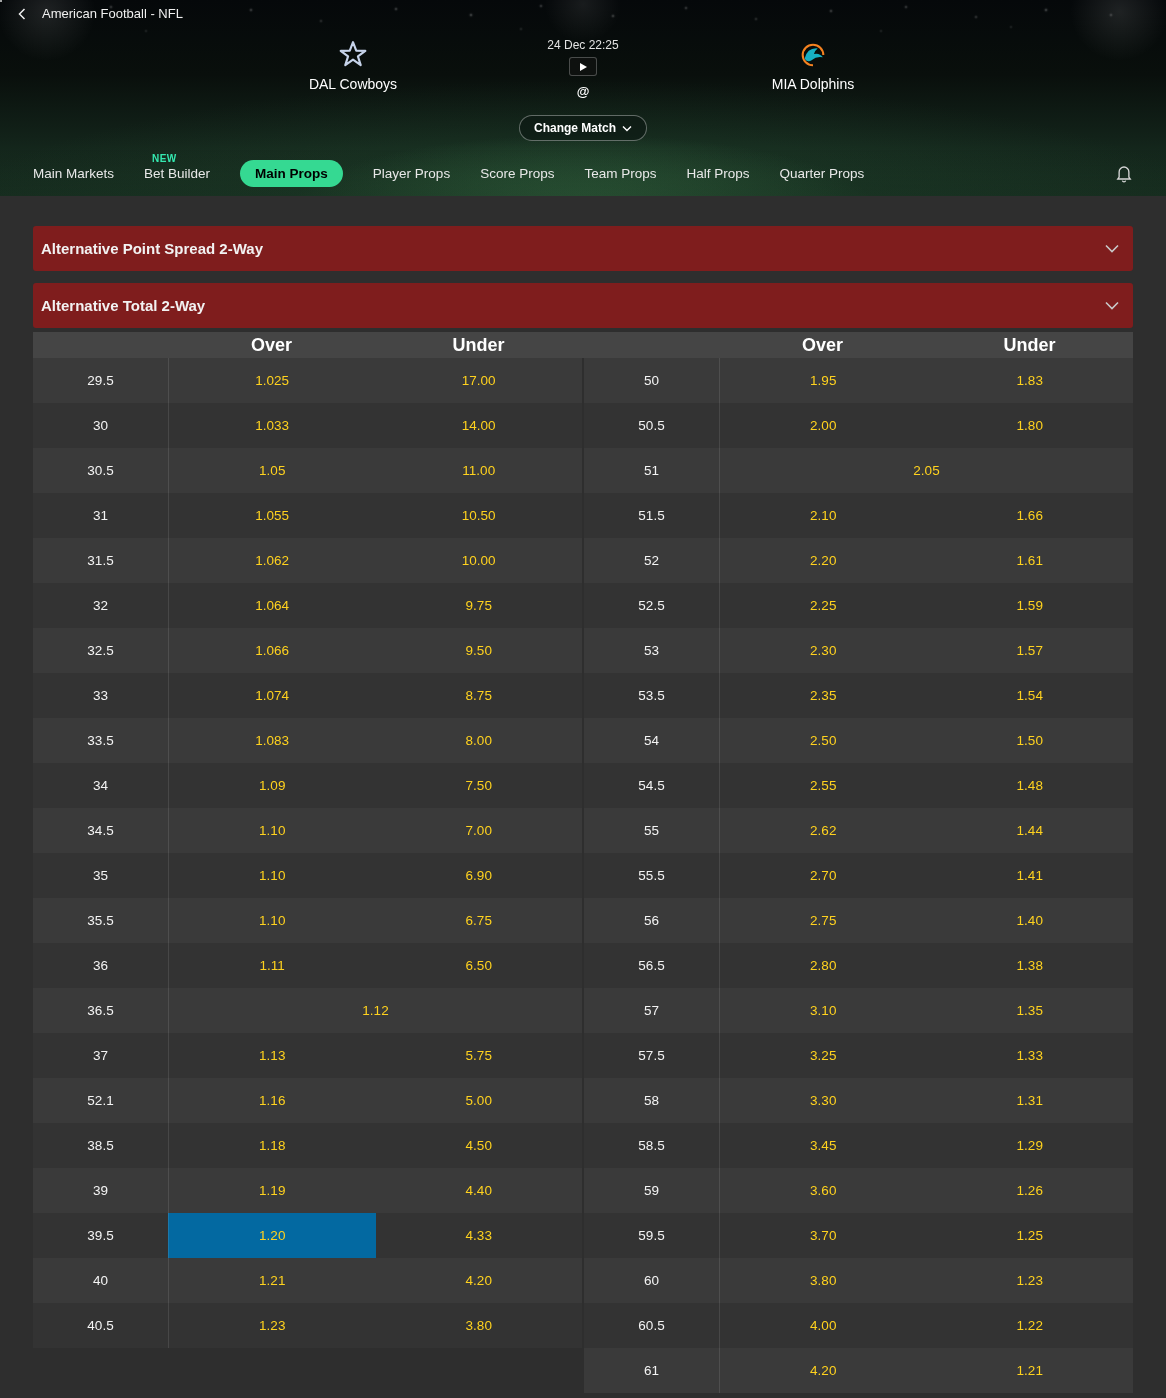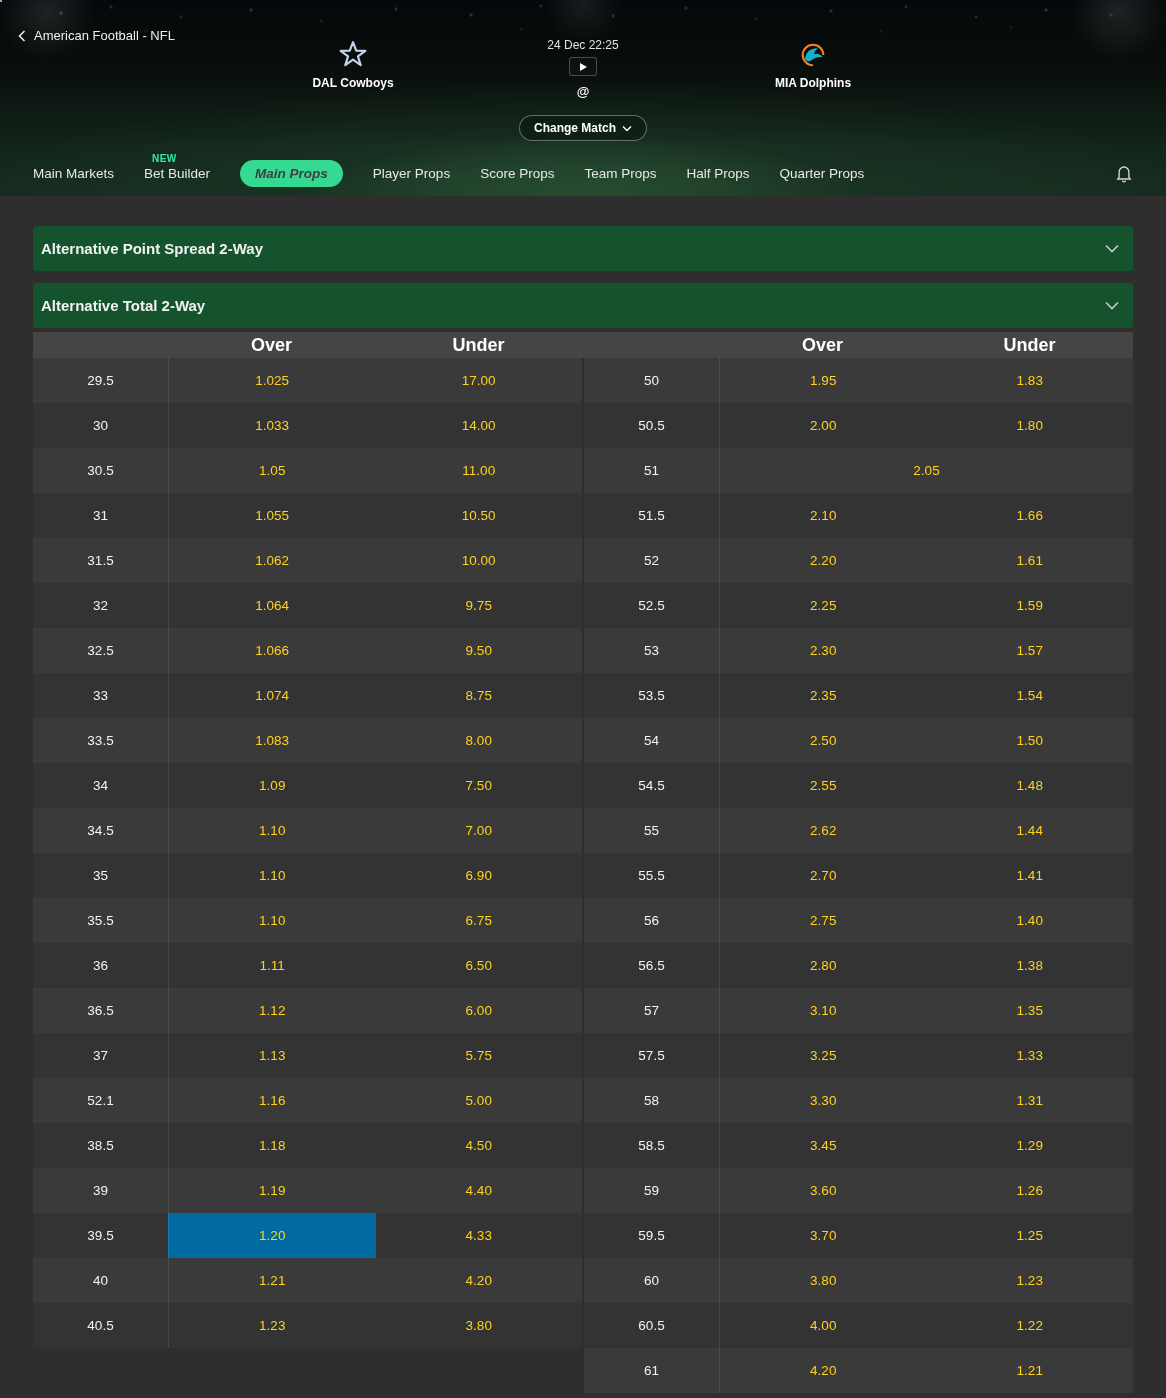--- a/index.html
+++ b/index.html
@@ -22,53 +22,53 @@
     box-shadow: 60px 12px 2px rgba(255,255,255,.5), 110px 6px 2px rgba(255,255,255,.4),
       180px 16px 2px rgba(255,255,255,.35), 250px 9px 2px rgba(255,255,255,.45),
       320px 20px 2px rgba(255,255,255,.3), 395px 8px 2px rgba(255,255,255,.45),
       470px 14px 2px rgba(255,255,255,.5), 540px 5px 2px rgba(255,255,255,.4),
       612px 15px 2px rgba(255,255,255,.45), 685px 7px 2px rgba(255,255,255,.4),
       755px 18px 2px rgba(255,255,255,.3), 830px 10px 2px rgba(255,255,255,.45),
       905px 6px 2px rgba(255,255,255,.4), 975px 16px 2px rgba(255,255,255,.35),
       1045px 9px 2px rgba(255,255,255,.5), 1110px 14px 2px rgba(255,255,255,.4),
       145px 30px 2px rgba(255,255,255,.2), 520px 28px 2px rgba(255,255,255,.22),
       880px 30px 2px rgba(255,255,255,.2), 1010px 26px 2px rgba(255,255,255,.2);}
-  .breadcrumb{position:absolute;top:28px;left:18px;display:flex;align-items:center;gap:8px;
+  .breadcrumb{position:absolute;top:6px;left:18px;display:flex;align-items:center;gap:16px;
     color:#f0f0f0;font-size:13px;cursor:pointer;}
   .breadcrumb svg{display:block;}
   .match-info{position:absolute;top:40px;left:0;right:0;display:flex;justify-content:center;
     align-items:flex-start;gap:0;}
   .team{width:300px;display:flex;flex-direction:column;align-items:center;gap:6px;}
   .team .logo{height:30px;display:flex;align-items:flex-end;justify-content:center;}
-  .team-name{color:#ffffff;font-weight:bold;font-size:12px;}
+  .team-name{color:#ffffff;font-weight:normal;font-size:14px;}
   .center-col{width:160px;display:flex;flex-direction:column;align-items:center;gap:5px;margin-top:-2px;}
   .datetime{color:#e3e3e3;font-size:12px;}
   .play-btn{width:26px;height:17px;border-radius:3px;background:rgba(15,18,16,.85);
     border:1px solid rgba(255,255,255,.25);display:flex;align-items:center;justify-content:center;cursor:pointer;}
   .play-tri{width:0;height:0;border-left:7px solid #fff;border-top:4px solid transparent;border-bottom:4px solid transparent;}
   .at-symbol{color:#ffffff;font-size:13px;font-weight:bold;margin-top:3px;}
   .change-match{position:absolute;top:115px;left:50%;transform:translateX(-50%);
     display:flex;align-items:center;gap:6px;padding:5px 14px;border-radius:13px;
     background:rgba(12,24,18,.6);border:1px solid rgba(255,255,255,.35);
     color:#ffffff;font-size:12px;font-weight:bold;cursor:pointer;}
 
   
   .navbar{position:absolute;left:0;right:0;bottom:0;height:46px;display:flex;align-items:center;
     padding:0 33px;background:linear-gradient(180deg,rgba(10,18,13,.05),rgba(10,18,13,.30));}
   .nav-tabs{display:flex;align-items:center;gap:30px;}
   .nav-item{position:relative;color:#e8e8e8;font-size:13.5px;cursor:pointer;white-space:nowrap;}
-  .nav-item.active{background:#35d992;color:#404040;font-weight:bold;
-    padding:6px 15px;border-radius:15px;font-style:italic;}
+  .nav-item.active{background:#35d992;color:#000000;font-weight:bold;
+    padding:6px 15px;border-radius:15px;}
   .nav-badge{position:absolute;top:-13px;left:0;font-size:10px;font-weight:bold;
     color:#35e8b0;letter-spacing:.4px;margin-left:8px;}
   .bell{margin-left:auto;cursor:pointer;display:flex;align-items:center;}
 
   
   .content{padding:30px 33px 0 33px;}
-  .section-header{height:45px;background:#14532d;border-radius:3px;display:flex;
+  .section-header{height:45px;background:#7f1d1d;border-radius:3px;display:flex;
     align-items:center;justify-content:space-between;padding:0 14px 0 8px;cursor:pointer;}
   .section-title{color:#f2f2f2;font-weight:bold;font-size:15px;}
   .section-gap{height:12px;}
   .chev{display:flex;align-items:center;}
 
   
   .table-wrap{margin-top:4px;}
   .thead{display:flex;gap:2px;background:#454545;height:26px;}
   .hgroup{display:flex;flex:1 1 0;}
   .hcell{display:flex;align-items:center;justify-content:center;color:#ffffff;
@@ -265,21 +265,20 @@
                 <div class="cell under">6.75</div>
               </div>
               <div class="trow">
                 <div class="cell line">36</div>
                 <div class="cell over">1.11</div>
                 <div class="cell under">6.50</div>
               </div>
               <div class="trow">
                 <div class="cell line">36.5</div>
                 <div class="cell over">1.12</div>
-                <div class="cell under">6.00</div>
               </div>
               <div class="trow">
                 <div class="cell line">37</div>
                 <div class="cell over">1.13</div>
                 <div class="cell under">5.75</div>
               </div>
               <div class="trow">
                 <div class="cell line">52.1</div>
                 <div class="cell over">1.16</div>
                 <div class="cell under">5.00</div>

